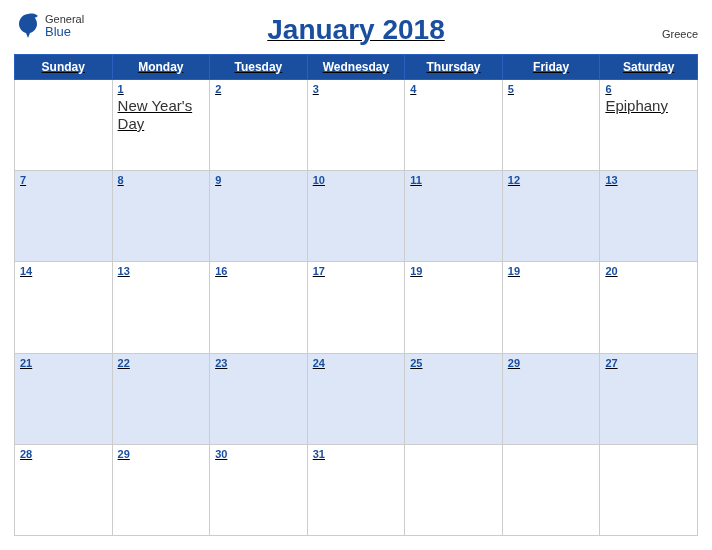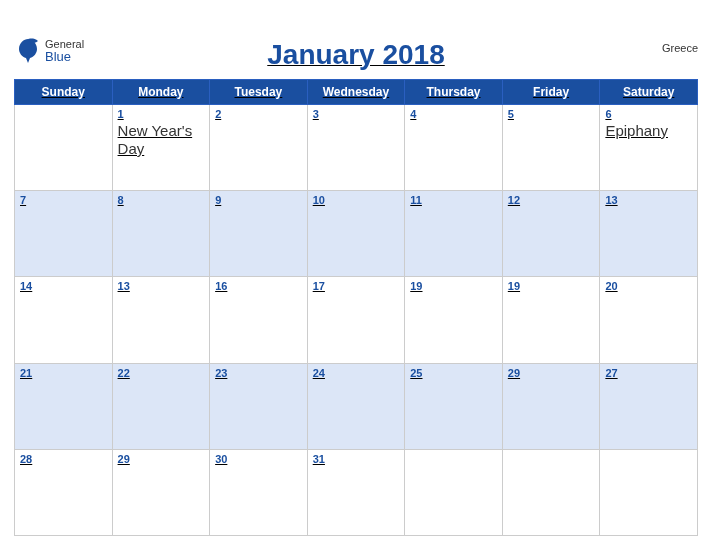--- a/index.html
+++ b/index.html
@@ -17,21 +17,20 @@
       padding: 10px 14px 14px 14px;
       display: flex;
       flex-direction: column;
     }
     .header {
       display: flex;
       align-items: flex-start;
       justify-content: center;
       position: relative;
       padding: 4px 0 8px 0;
-      margin-top: 25px;
     }
     .logo-area {
       position: absolute;
       left: 0;
       top: 0;
       display: flex;
       flex-direction: column;
       align-items: flex-start;
     }
     .logo-text-general {
@@ -60,21 +59,21 @@
       text-decoration: underline;
     }
     .calendar-title {
       font-size: 28px;
       color: #1a4fa0;
       font-weight: bold;
     }
     .country-label {
       position: absolute;
       right: 0;
-      top: 7px;
+      top: 18px;
       font-size: 11px;
       color: #333;
     }
     .calendar-table {
       width: 100%;
       flex: 1;
       border-collapse: collapse;
       text-decoration: underline;
     }
     .calendar-table thead tr th {

